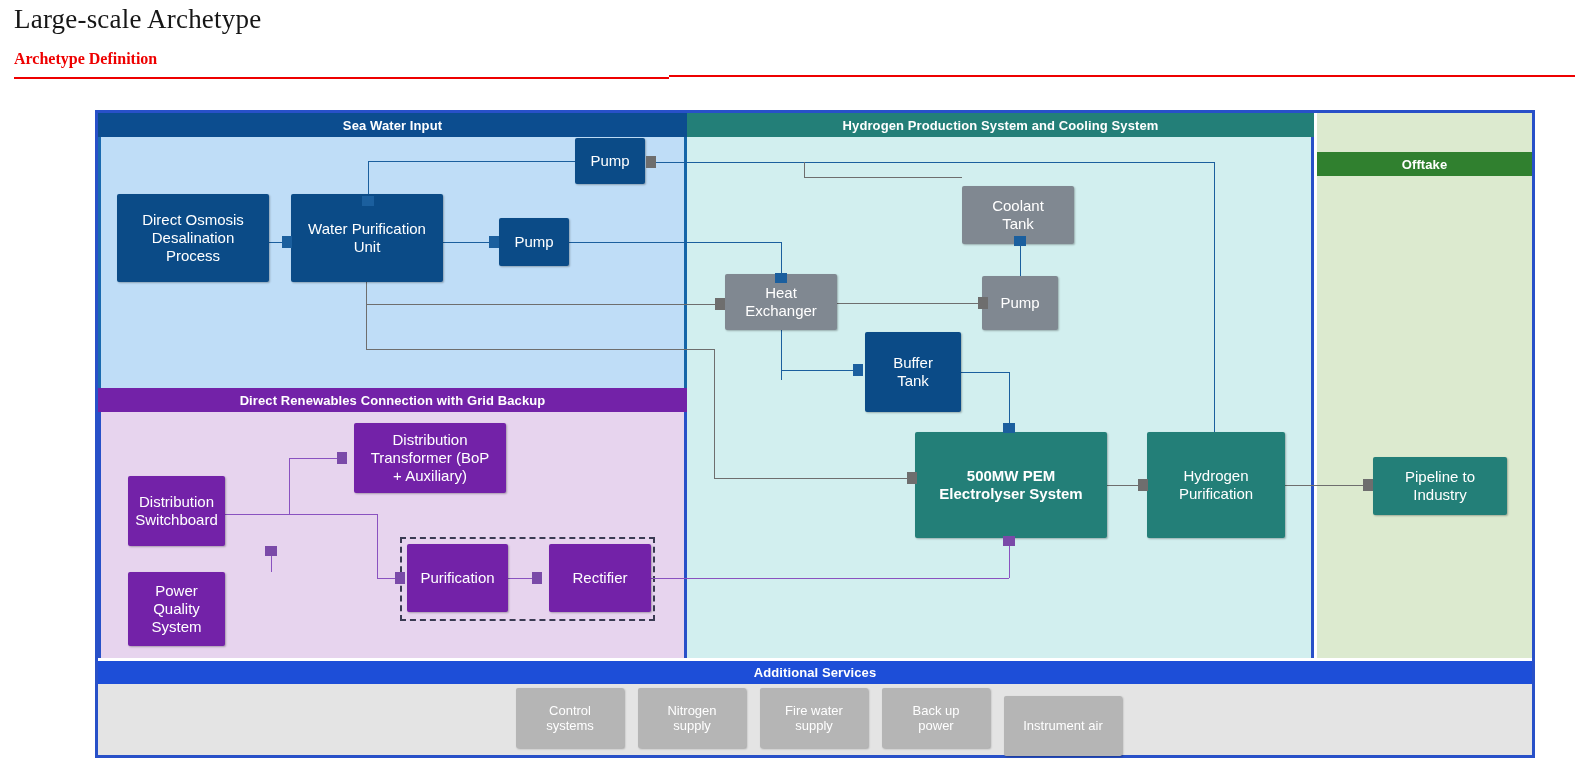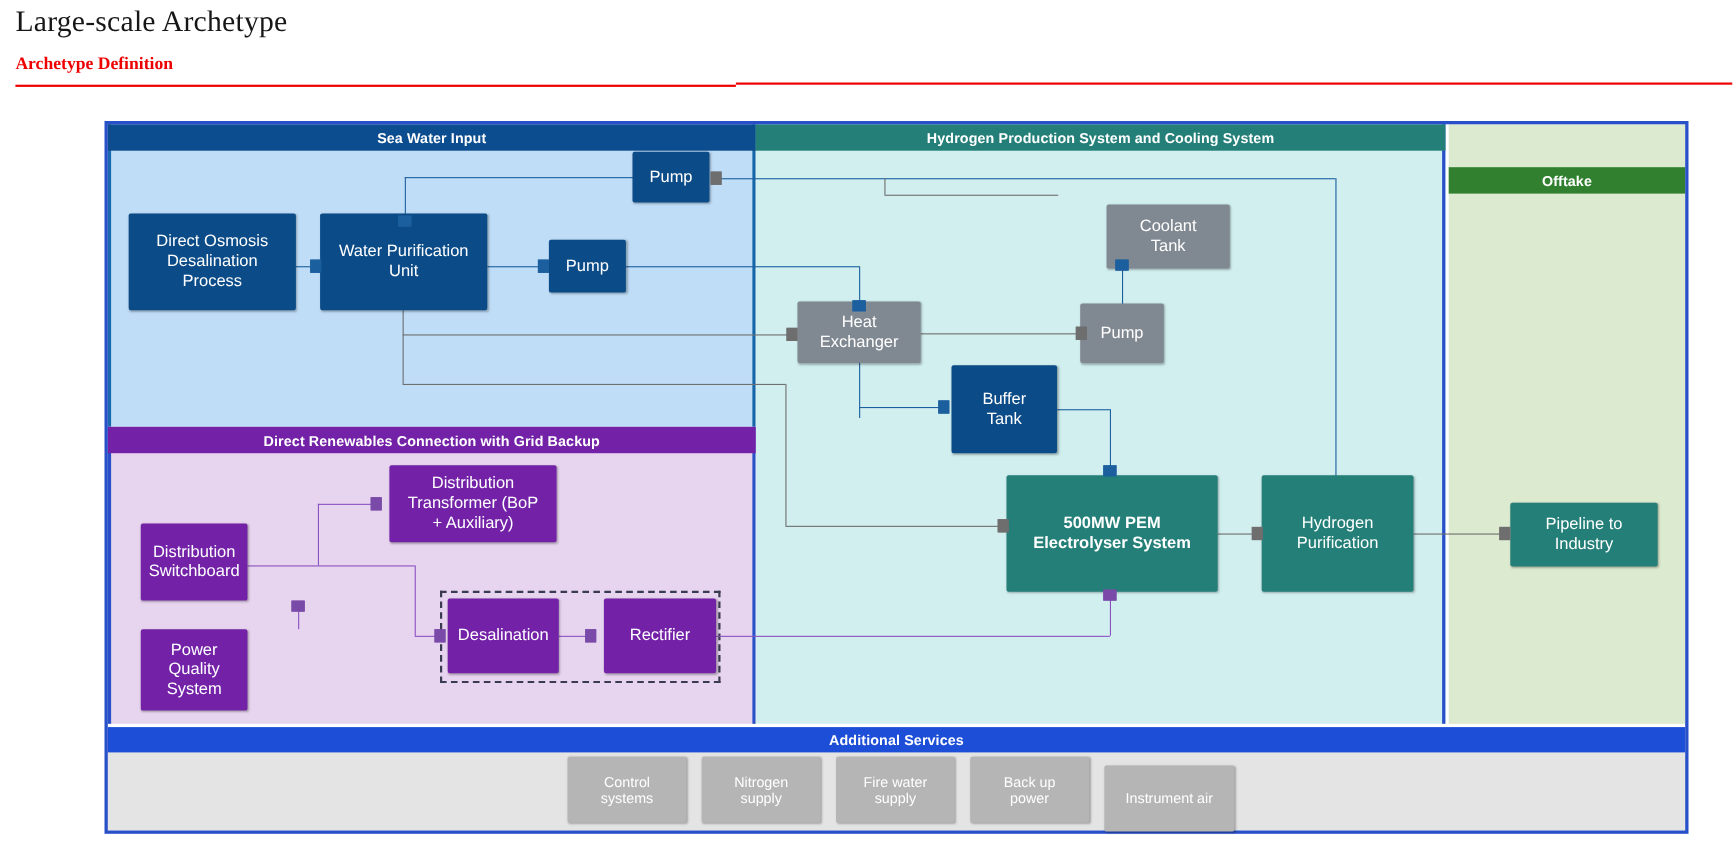--- a/index.html
+++ b/index.html
@@ -170,35 +170,35 @@
 
   <div class="ln h c-purp" style="left:556px;top:468px;width:358px;"></div>
   <div class="ln v c-purp" style="left:914px;top:434px;height:34px;"></div>
   <div class="arw a-u ap" style="left:908px;top:426px;"></div>
 
   <div class="node n-blue" style="left:22px;top:84px;width:152px;height:88px;">Direct Osmosis Desalination Process</div>
   <div class="node n-blue" style="left:196px;top:84px;width:152px;height:88px;">Water Purification Unit</div>
   <div class="node n-blue" style="left:480px;top:28px;width:70px;height:46px;">Pump</div>
   <div class="node n-blue" style="left:404px;top:108px;width:70px;height:48px;">Pump</div>
 
-  <div class="node n-gray" style="left:867px;top:76px;width:112px;height:58px;margin-left:44px;">Coolant Tank</div>
+  <div class="node n-gray" style="left:867px;top:76px;width:112px;height:58px;">Coolant Tank</div>
   <div class="node n-gray" style="left:630px;top:164px;width:112px;height:56px;">Heat Exchanger</div>
   <div class="node n-gray" style="left:887px;top:166px;width:76px;height:54px;">Pump</div>
   <div class="node n-blue" style="left:770px;top:222px;width:96px;height:80px;">Buffer Tank</div>
   <div class="node n-teal bold" style="left:820px;top:322px;width:192px;height:106px;">500MW PEM Electrolyser System</div>
   <div class="node n-teal" style="left:1278px;top:347px;width:134px;height:58px;">Pipeline to Industry</div>
 
   <div class="node n-teal" style="left:1052px;top:322px;width:138px;height:106px;">Hydrogen Purification</div>
 
   <div class="node n-purp" style="left:33px;top:366px;width:97px;height:70px;">Distribution Switchboard</div>
   <div class="node n-purp" style="left:33px;top:462px;width:97px;height:74px;">Power Quality System</div>
   <div class="node n-purp" style="left:259px;top:313px;width:152px;height:70px;">Distribution Transformer (BoP + Auxiliary)</div>
 
   <div class="dashbox" style="left:305px;top:427px;width:255px;height:84px;"></div>
-  <div class="node n-purp" style="left:312px;top:434px;width:101px;height:68px;">Desalination</div>
+  <div class="node n-purp" style="left:312px;top:434px;width:101px;height:68px;">Purification</div>
   <div class="node n-purp" style="left:454px;top:434px;width:102px;height:68px;">Rectifier</div>
 
   <div class="node n-lgray" style="left:421px;top:578px;width:108px;height:60px;">Control systems</div>
   <div class="node n-lgray" style="left:543px;top:578px;width:108px;height:60px;">Nitrogen supply</div>
   <div class="node n-lgray" style="left:665px;top:578px;width:108px;height:60px;">Fire water supply</div>
   <div class="node n-lgray" style="left:787px;top:578px;width:108px;height:60px;">Back up power</div>
   <div class="node n-lgray" style="left:909px;top:586px;width:118px;height:60px;">Instrument air</div>
 
   <div class="frame-border"></div>
 </div>

